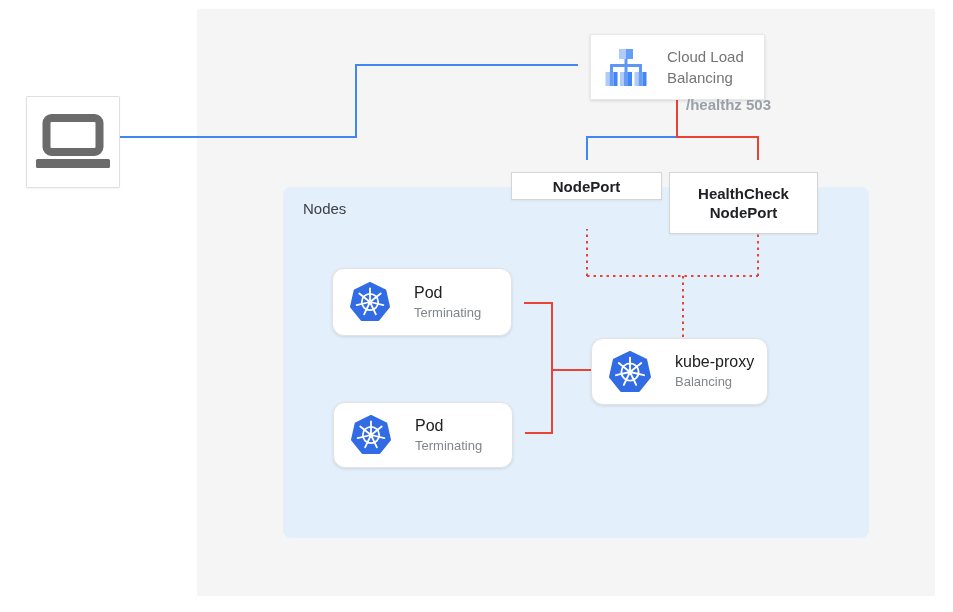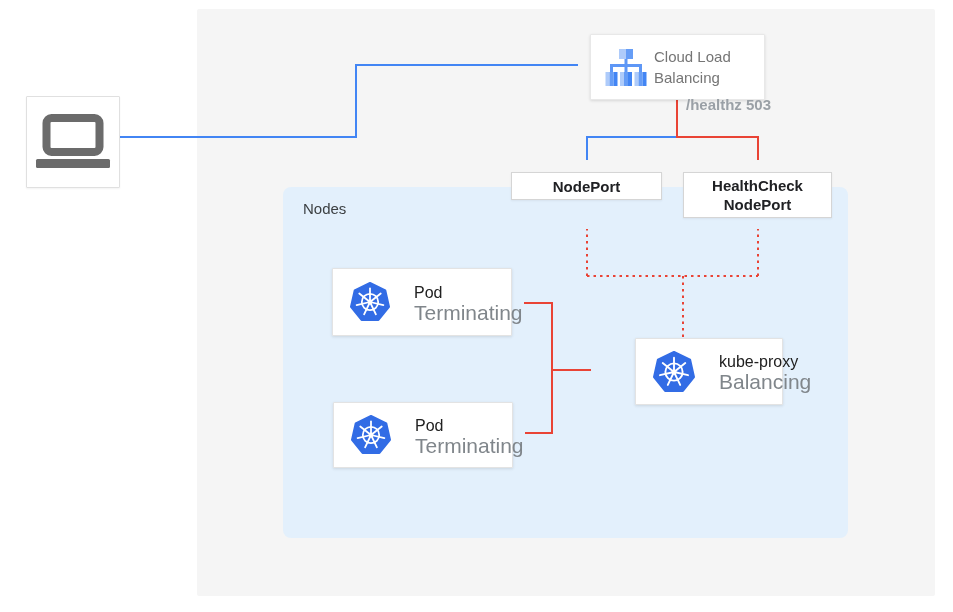--- a/index.html
+++ b/index.html
@@ -6,64 +6,64 @@
   .canvas{
     position:relative;width:953px;height:612px;background:#ffffff;overflow:hidden;
     font-family:"Liberation Sans",sans-serif;
   }
   .panel{
     position:absolute;left:197px;top:9px;width:738px;height:587px;
     background:#f5f5f5;border-radius:2px;
   }
   .nodes-group{
     position:absolute;left:283px;top:187px;width:565px;height:351px;
-    background:#e3f0fc;border-radius:8px;
+    background:#e3f0fc;border-radius:8px;padding-left:21px;
   }
   .nodes-group-label{
     position:absolute;left:20px;top:13px;font-size:15px;color:#3c4043;
   }
   .wires{position:absolute;left:0;top:0;width:953px;height:612px;pointer-events:none;}
   .wires path{fill:none;stroke-width:2px;}
   .wires .blue{stroke:#4285f4;}
   .wires .red{stroke:#e94335;}
   .wires .dotted{stroke-dasharray:2.5 4;}
   .node{
     position:absolute;background:#ffffff;box-sizing:border-box;
   }
   .laptop-node{
     left:26px;top:96px;width:94px;height:92px;border:1px solid #e0e0e0;
     display:flex;align-items:center;justify-content:center;
     box-shadow:0 1px 2px rgba(0,0,0,.05);border-radius:1px;
   }
   .clb-node{
     left:590px;top:34px;width:175px;height:66px;border:1px solid #e8e8e8;
     box-shadow:0 1px 3px rgba(0,0,0,.12);border-radius:1px;
-    display:flex;align-items:center;gap:5px;padding-left:12px;
+    display:flex;align-items:center;gap:18px;padding-left:12px;
   }
   .clb-label{font-size:15px;line-height:21px;color:#757575;width:95px;}
   .healthz-label{
     position:absolute;left:686px;top:96px;width:82px;
     font-size:15px;font-weight:bold;color:#9aa0a6;white-space:nowrap;
   }
   .port-node{
     border:1px solid #d5d5d5;display:flex;align-items:center;justify-content:center;
     font-size:15px;font-weight:bold;color:#202124;text-align:center;line-height:19px;
     box-shadow:0 1px 2px rgba(0,0,0,.06);
   }
   .nodeport-node{left:511px;top:172px;width:151px;height:28px;}
-  .hc-nodeport-node{left:683px;top:172px;width:149px;height:46px;padding:0 14px;}
+  .hc-nodeport-node{left:669px;top:172px;width:149px;height:62px;padding:0 14px;}
   .k8s-card{
-    border:1px solid #e3e3e3;border-radius:1px;box-shadow:0 1px 3px rgba(60,64,67,.15);
+    border:1px solid #e3e3e3;border-radius:12px;box-shadow:0 1px 3px rgba(60,64,67,.15);
     display:flex;align-items:center;gap:24px;padding-left:17px;
   }
   .pod-top-node{left:332px;top:268px;width:180px;height:68px;}
   .pod-bottom-node{left:333px;top:402px;width:180px;height:66px;}
-  .kube-proxy-node{left:591px;top:338px;width:148px;height:67px;margin-left:44px;}
+  .kube-proxy-node{left:591px;top:338px;width:177px;height:67px;}
   .card-title{font-size:16px;color:#212121;line-height:21px;}
-  .card-sub{font-size:21px;color:#80868b;line-height:20px;}
+  .card-sub{font-size:13px;color:#80868b;line-height:20px;}
   .icon-wrap{flex:0 0 auto;display:flex;}
 </style>
 </head>
 <body>
 
 <div class="canvas">
 
   <svg width="0" height="0" style="position:absolute" aria-hidden="true">
     <defs>
       <symbol id="k8s-icon" viewBox="0 0 38 38">

